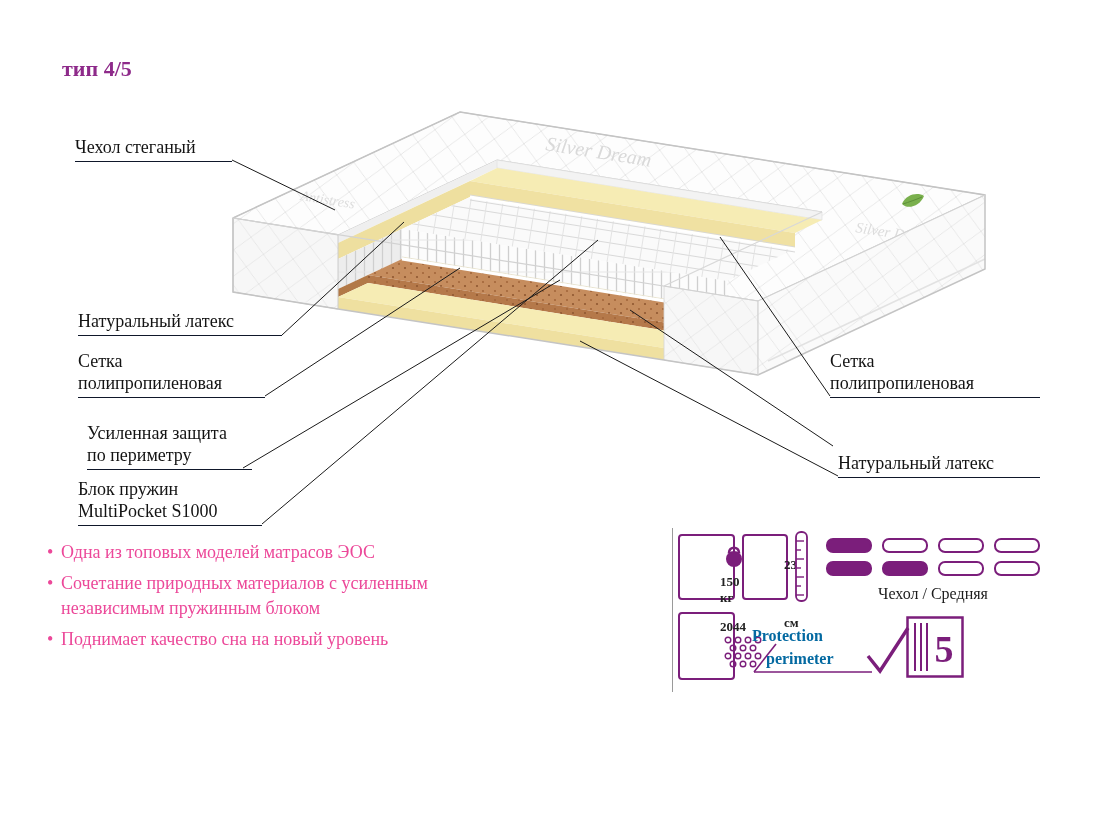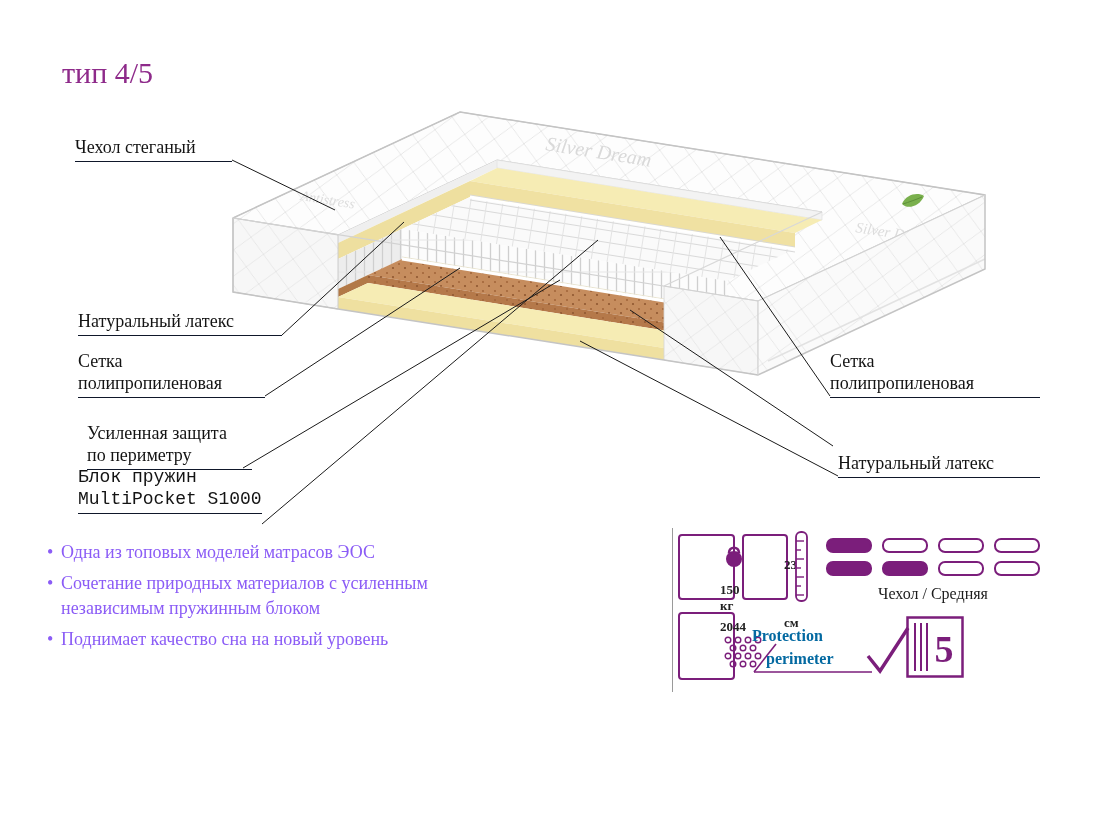--- a/index.html
+++ b/index.html
@@ -1,43 +1,43 @@
 <!DOCTYPE html>
 <html><head>
 <meta charset="utf-8">
 <style>
   html,body{margin:0;padding:0;background:#fff;}
   .stage{position:relative;width:1100px;height:814px;background:#ffffff;overflow:hidden;
          font-family:"Liberation Serif",serif;}
   .art{position:absolute;left:0;top:0;}
-  .page-title{position:absolute;left:62px;top:56px;font-size:30px;font-weight:normal;color:#8e2a8a;}
+  .page-title{position:absolute;left:62px;top:56px;font-size:22px;font-weight:bold;color:#8e2a8a;}
   .callout{position:absolute;font-size:18px;line-height:22px;color:#141414;
            border-bottom:1px solid #0f172a;padding-bottom:3px;}
   .callout span{display:block;}
   #cbCover{left:75px;top:136px;width:157px;}
   #cbLatexL{left:78px;top:310px;width:204px;}
   #cbMeshL{left:78px;top:350px;width:187px;}
   #cbPerim{left:78px;top:422px;width:165px;margin-left:9px;}
-  #cbSprings{left:78px;top:466px;width:184px;font-family:Liberation Mono, monospace;}
+  #cbSprings{left:78px;top:478px;width:184px;}
   #cbMeshR{left:830px;top:350px;width:210px;}
   #cbCoir{left:833px;top:400px;width:207px;}
   #cbLatexR{left:838px;top:452px;width:202px;}
   .features{position:absolute;left:45px;top:540px;width:440px;font-size:18px;line-height:25px;
-            color:#8b5cf6;margin:0;padding:0;}
+            color:#ec4899;margin:0;padding:0;}
   .features li{list-style:none;position:relative;padding-left:16px;margin-bottom:6px;}
   .features li::before{content:"•";position:absolute;left:2px;top:0;}
   .divider{position:absolute;left:672px;top:528px;width:1px;height:164px;background:#9a9a9a;}
   .spec-box{position:absolute;border:2px solid #7b1e7b;border-radius:4px;background:#fff;
             box-sizing:border-box;text-align:center;padding-left:40px;}
   #weightBox{left:678px;top:534px;width:57px;height:66px;}
   #heightBox{left:742px;top:534px;width:46px;height:66px;}
   #springsBox{left:678px;top:612px;width:57px;height:68px;}
   .spec-num{font-size:13px;font-weight:bold;color:#222;display:block;}
   #heightBox .spec-num{line-height:58px;}
-  #weightBox .spec-num{margin-top:10px;}
+  #weightBox .spec-num{margin-top:2px;}
   #springsBox .spec-num{margin-top:5px;}
   .ruler{position:absolute;left:794px;top:531px;}
   .fbar-row{position:absolute;left:826px;display:flex;gap:10px;}
   #fRow1{top:538px;}
   #fRow2{top:561px;}
   .fbar{display:inline-block;width:46px;height:15px;border:2px solid #7b1e7b;border-radius:7px;
         box-sizing:border-box;background:#fff;}
   .fbar.filled{background:#7b1e7b;}
   .firmness-label{position:absolute;left:826px;top:585px;width:214px;text-align:center;
                   font-size:16px;color:#1c1c1c;}

